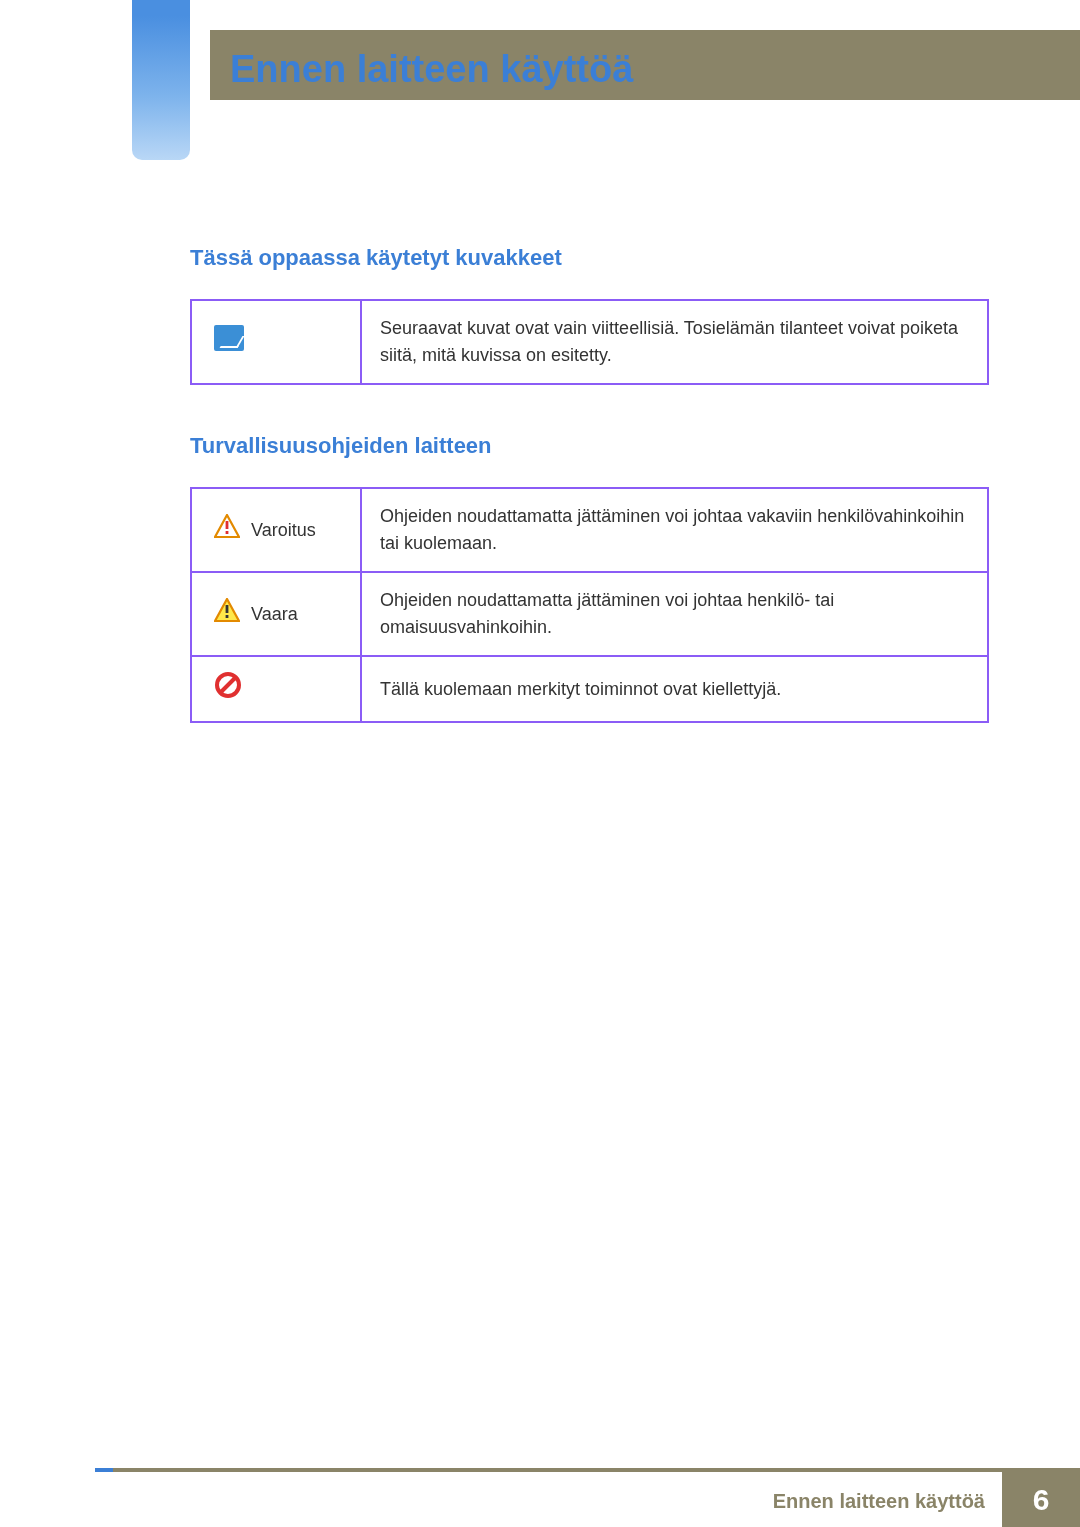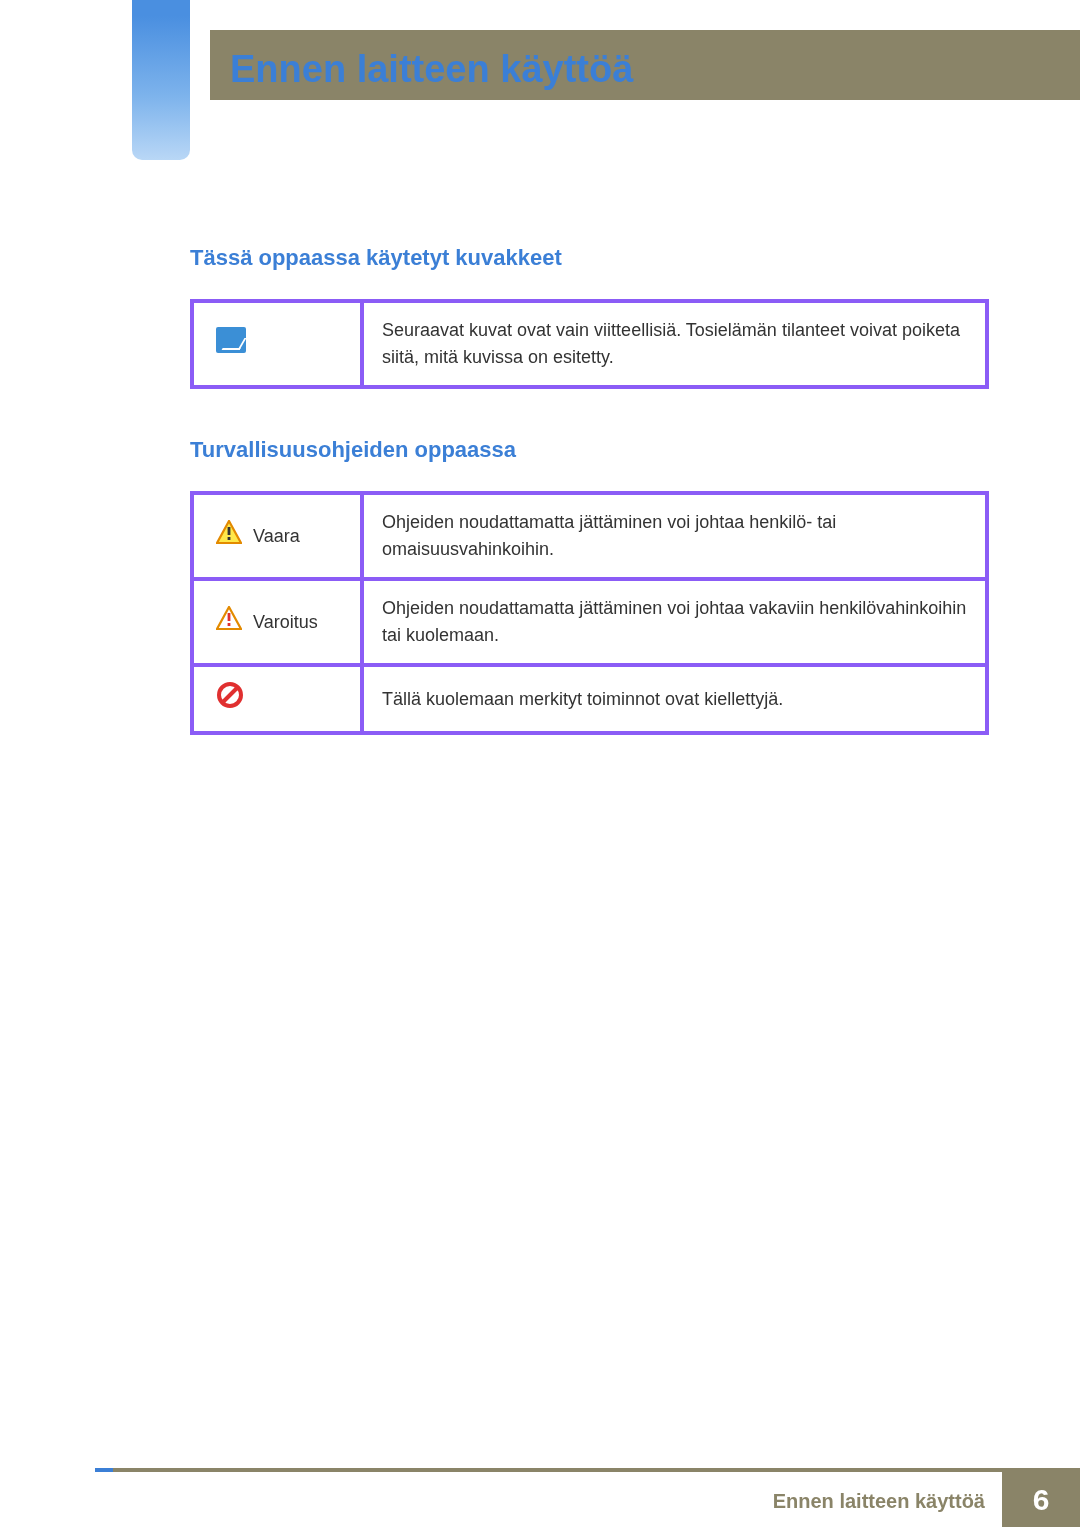--- a/index.html
+++ b/index.html
@@ -59,21 +59,21 @@
     font-weight: bold;
     color: #3b7fd6;
     margin-bottom: 28px;
   }
   table.info-table {
     width: 100%;
     border-collapse: collapse;
     margin-bottom: 48px;
   }
   table.info-table td {
-    border: 4px solid #8b5cf6;
+    border: 2px solid #8b5cf6;
     padding: 14px 18px;
     font-size: 18px;
     color: #333;
     line-height: 1.5;
     vertical-align: middle;
   }
   table.info-table td.icon-cell {
     width: 170px;
     text-align: left;
     vertical-align: middle;
@@ -172,52 +172,52 @@
     <tbody>
         <tr>
       <td class="icon-cell">
         <span class="note-icon"></span>
       </td>
       <td>Seuraavat kuvat ovat vain viitteellisiä. Tosielämän tilanteet voivat poiketa siitä, mitä kuvissa on esitetty.</td>
     </tr>
   </tbody>
     </table>
 
-  <div class="section-heading">Turvallisuusohjeiden oppaassa</div>
+  <div class="section-heading">Turvallisuusohjeiden laitteen</div>
 
   <table class="info-table">
     <tbody>
         <tr>
+      <td class="icon-cell">
+        <span class="warn-icon">
+          <svg width="26" height="24" viewBox="0 0 26 24">
+            <polygon points="13,1 25,23 1,23" fill="#fff" stroke="#e38a00" stroke-width="2.2"></polygon>
+            <rect x="11.6" y="7" width="2.8" height="8" fill="#e03030"></rect>
+            <rect x="11.6" y="17" width="2.8" height="3" fill="#e03030"></rect>
+          </svg>
+        </span>
+        <span class="warn-label">Varoitus</span>
+      </td>
+      <td>Ohjeiden noudattamatta jättäminen voi johtaa vakaviin henkilövahinkoihin tai kuolemaan.</td>
+    </tr>
+    <tr>
       <td class="icon-cell">
         <span class="warn-icon">
           <svg width="26" height="24" viewBox="0 0 26 24">
             <polygon points="13,1 25,23 1,23" fill="#ffe84a" stroke="#e38a00" stroke-width="2.2"></polygon>
             <rect x="11.6" y="7" width="2.8" height="8" fill="#333"></rect>
             <rect x="11.6" y="17" width="2.8" height="3" fill="#333"></rect>
           </svg>
         </span>
         <span class="warn-label">Vaara</span>
       </td>
       <td>Ohjeiden noudattamatta jättäminen voi johtaa henkilö- tai omaisuusvahinkoihin.</td>
     </tr>
     <tr>
       <td class="icon-cell">
-        <span class="warn-icon">
-          <svg width="26" height="24" viewBox="0 0 26 24">
-            <polygon points="13,1 25,23 1,23" fill="#fff" stroke="#e38a00" stroke-width="2.2"></polygon>
-            <rect x="11.6" y="7" width="2.8" height="8" fill="#e03030"></rect>
-            <rect x="11.6" y="17" width="2.8" height="3" fill="#e03030"></rect>
-          </svg>
-        </span>
-        <span class="warn-label">Varoitus</span>
-      </td>
-      <td>Ohjeiden noudattamatta jättäminen voi johtaa vakaviin henkilövahinkoihin tai kuolemaan.</td>
-    </tr>
-    <tr>
-      <td class="icon-cell">
         <span class="prohibit-icon">
           <svg width="28" height="28" viewBox="0 0 28 28">
             <circle cx="14" cy="14" r="11" fill="#fff" stroke="#e03030" stroke-width="4"></circle>
             <line x1="6.5" y1="21.5" x2="21.5" y2="6.5" stroke="#e03030" stroke-width="4"></line>
           </svg>
         </span>
       </td>
       <td>Tällä kuolemaan merkityt toiminnot ovat kiellettyjä.</td>
     </tr>
   </tbody>

